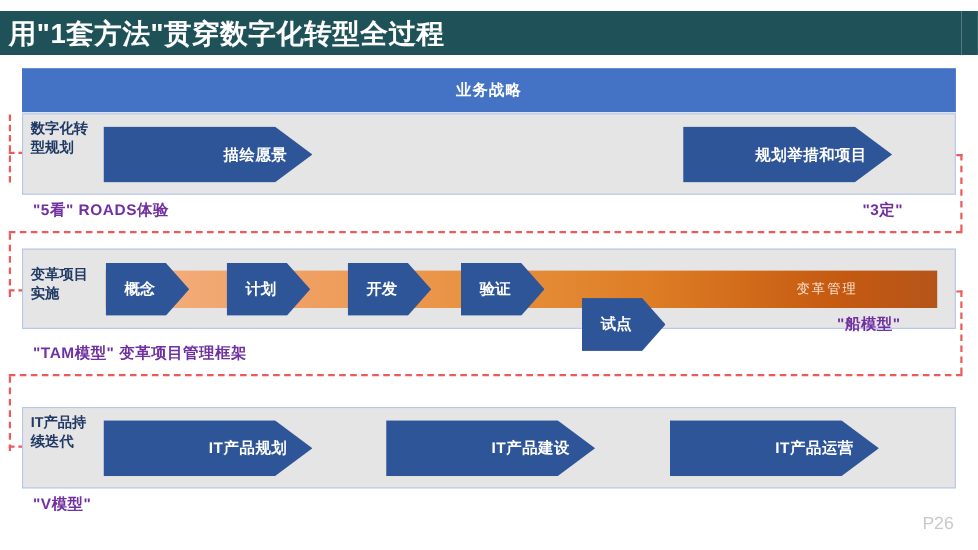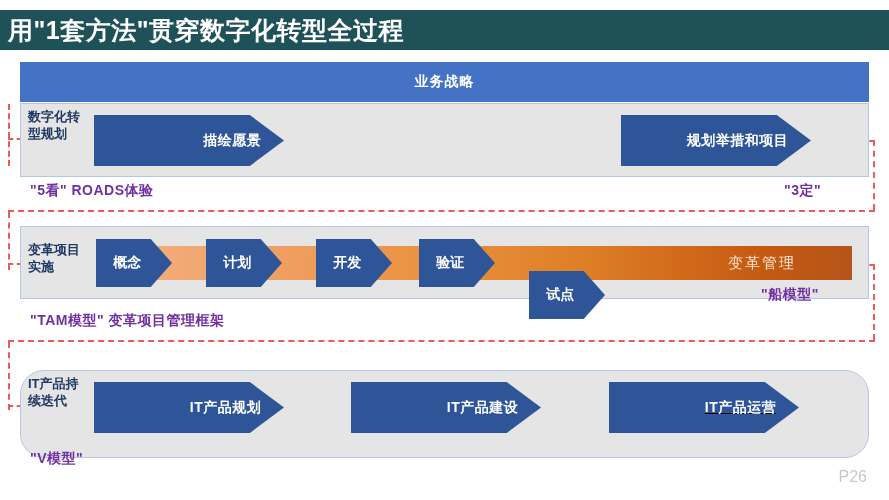--- a/index.html
+++ b/index.html
@@ -43,21 +43,21 @@
   }
 
   
   .panel {
     position: absolute;
     border: 1px solid #b4c6e7;
     background: #e5e5e5;
   }
   #panel-plan  { left: 20px; top: 103px;  width: 849px; height: 74px; }
   #panel-change{ left: 20px; top: 226px;  width: 849px; height: 73px; }
-  #panel-it    { left: 20px; top: 370px;  width: 849px; height: 88px; border-radius: 24px; }
+  #panel-it    { left: 20px; top: 370px;  width: 849px; height: 74px; }
 
   .panel-label {
     position: absolute; left: 7px; top: 4px;
     width: 58px;
     color: #1f3864;
     font-size: 13px; font-weight: 700; line-height: 17px;
   }
   #panel-change .panel-label { top: 14px; }
 
   
@@ -76,32 +76,32 @@
   
   #panel-plan .chev  { top: 11px; height: 51px; width: 190px; }
   #plan-0 { left: 73px; }
   #plan-1 { left: 330px; }
   #plan-2 { left: 588px; margin-left: 12px; }
 
   
   #panel-it .chev { top: 11px; height: 51px; width: 190px; }
   #it-0 { left: 73px; }
   #it-1 { left: 330px; }
-  #it-2 { left: 588px; text-decoration: underline; }
+  #it-2 { left: 588px; }
 
   
   .band {
     position: absolute; left: 75px; top: 19px;
     width: 756px; height: 34px;
     background: linear-gradient(to right, #f4b183 0%, #f0a165 22%, #e8913f 45%, #de7e26 65%, #c55a11 88%, #b5541a 100%);
   }
   .band-label {
-    position: absolute; right: 56px; top: 50%;
+    position: absolute; right: 72px; top: 50%;
     transform: translateY(-50%);
-    color: #fbe5d6; font-size: 15px; letter-spacing: 2px;
+    color: #fbe5d6; font-size: 12px; letter-spacing: 2px;
     font-family: Liberation Mono, monospace;
     white-space: nowrap;
   }
   
   .chev-sm {
     position: absolute; top: 12px; height: 48px;
     width: 76px;
     background: #2e5597;
     display: flex; align-items: center; justify-content: center;
     clip-path: polygon(0 0, 72% 0, 100% 50%, 72% 100%, 0 100%);

